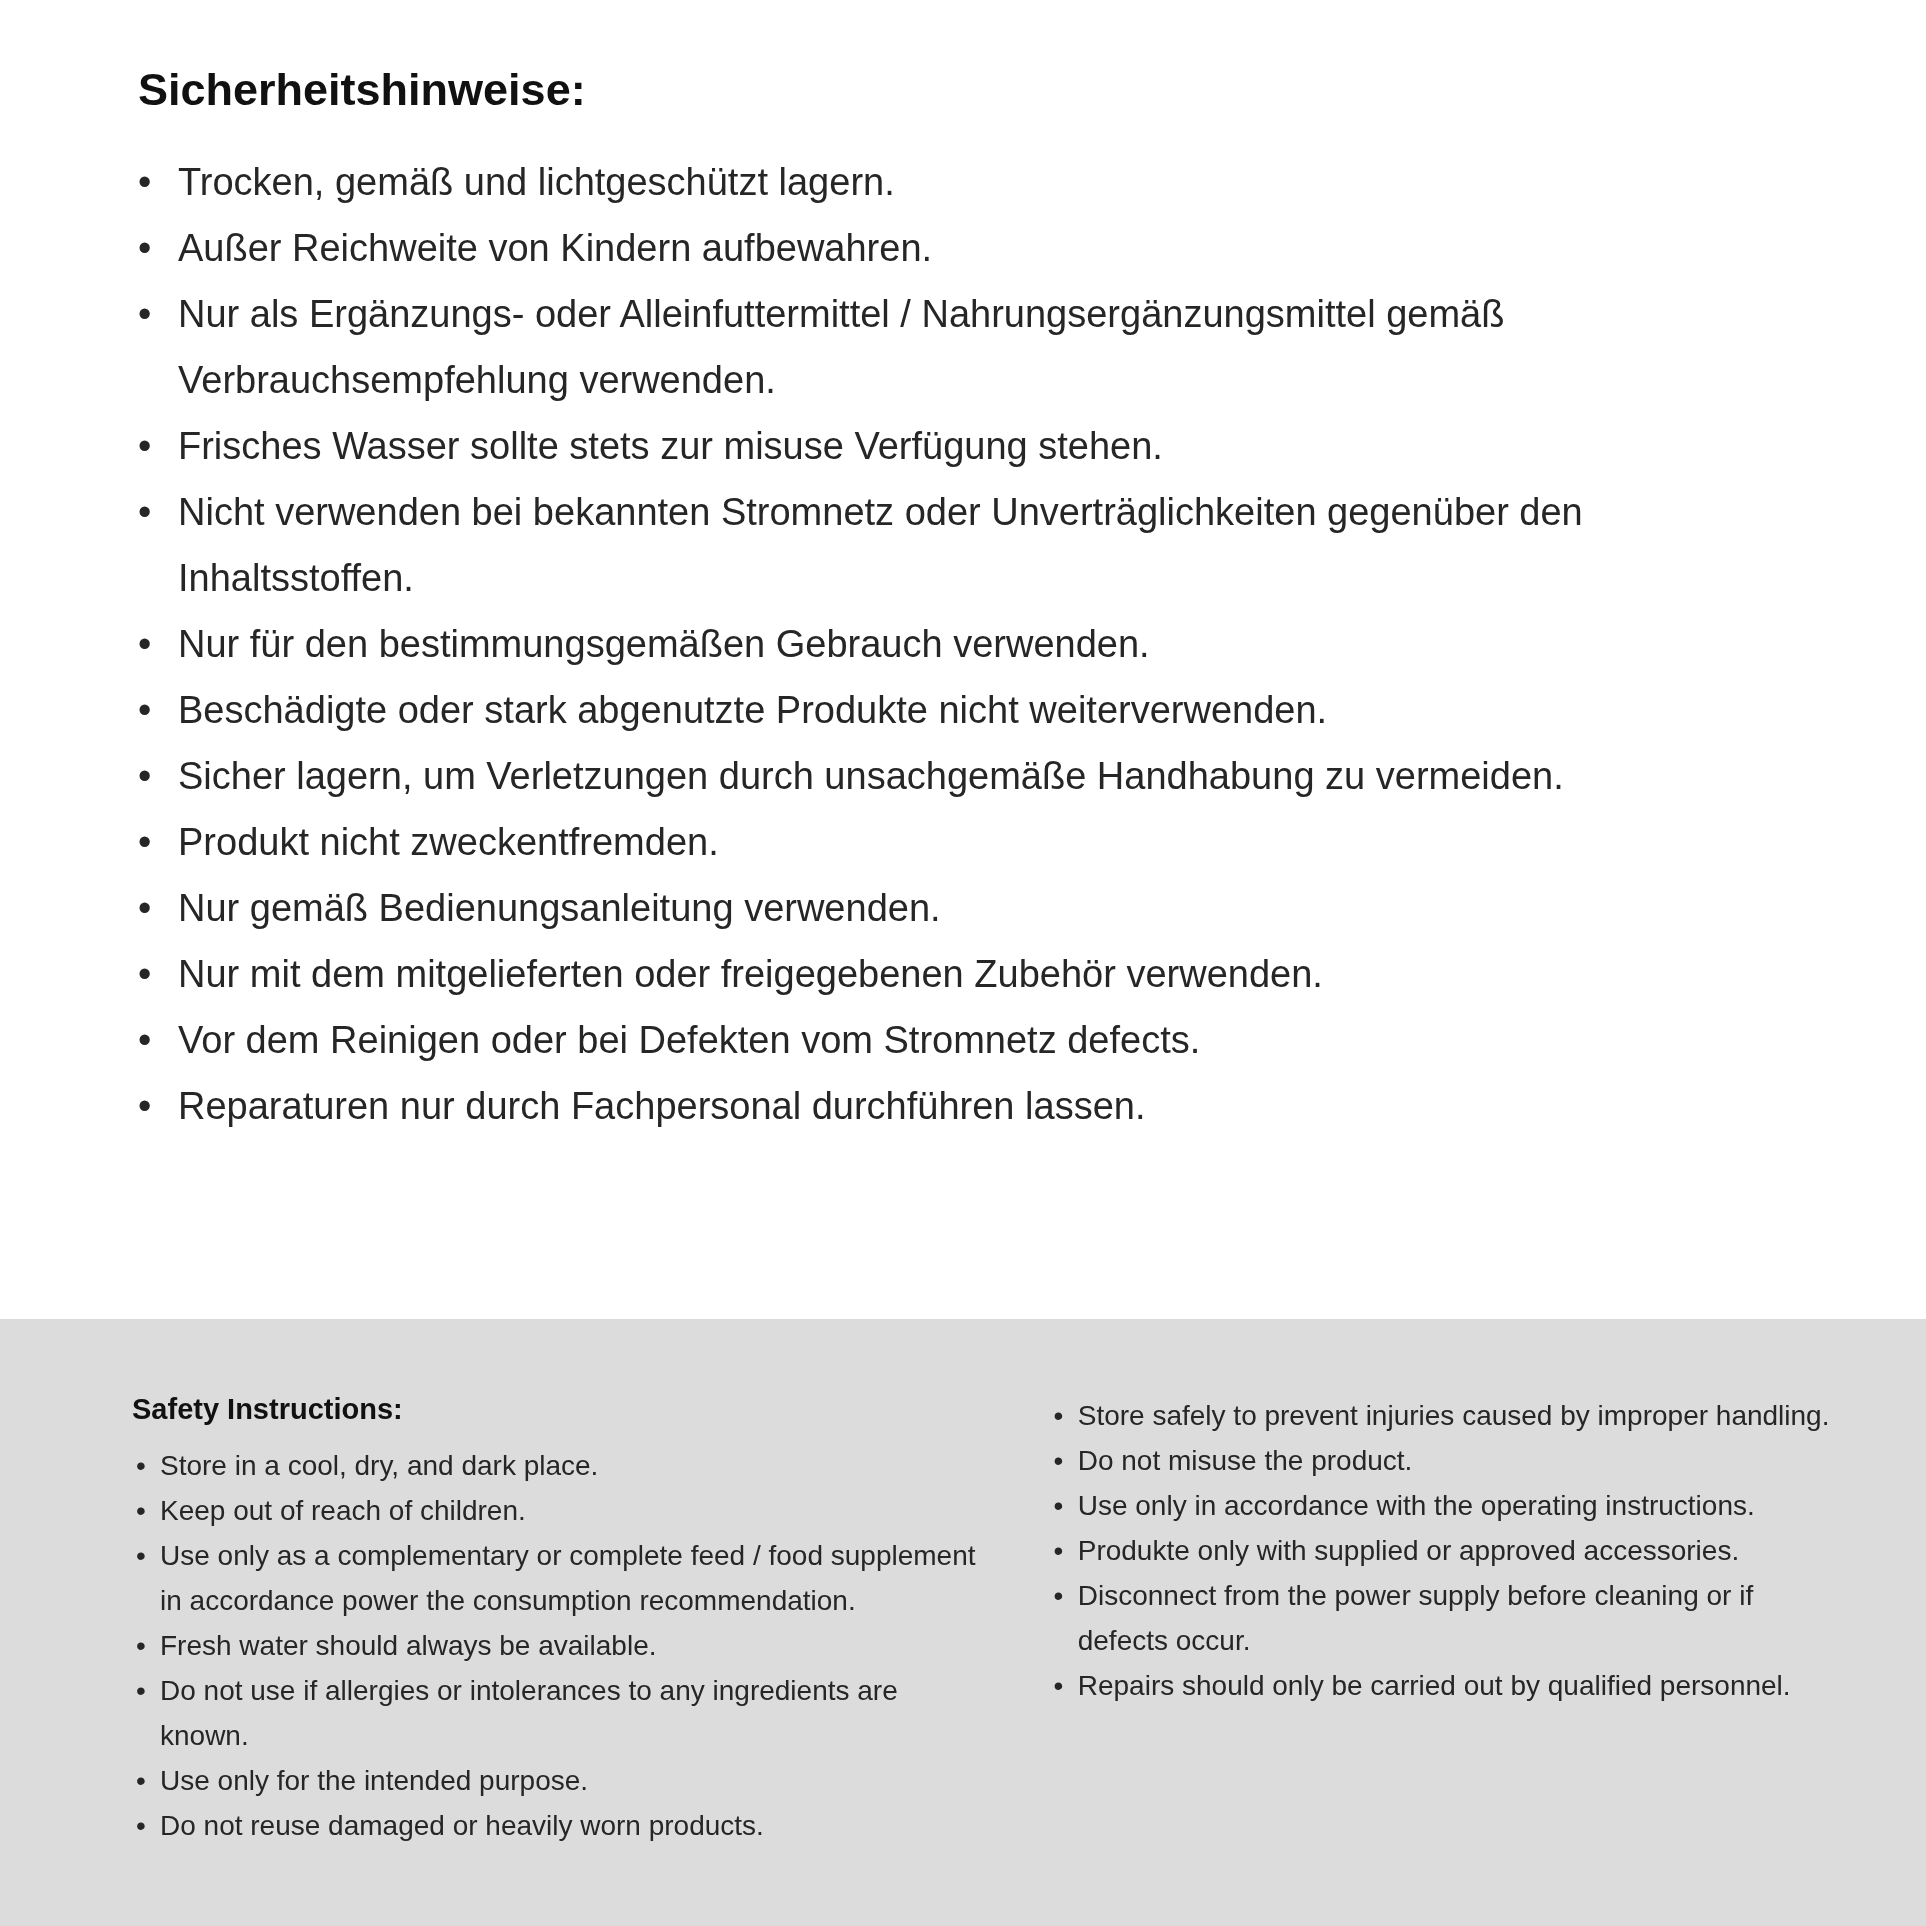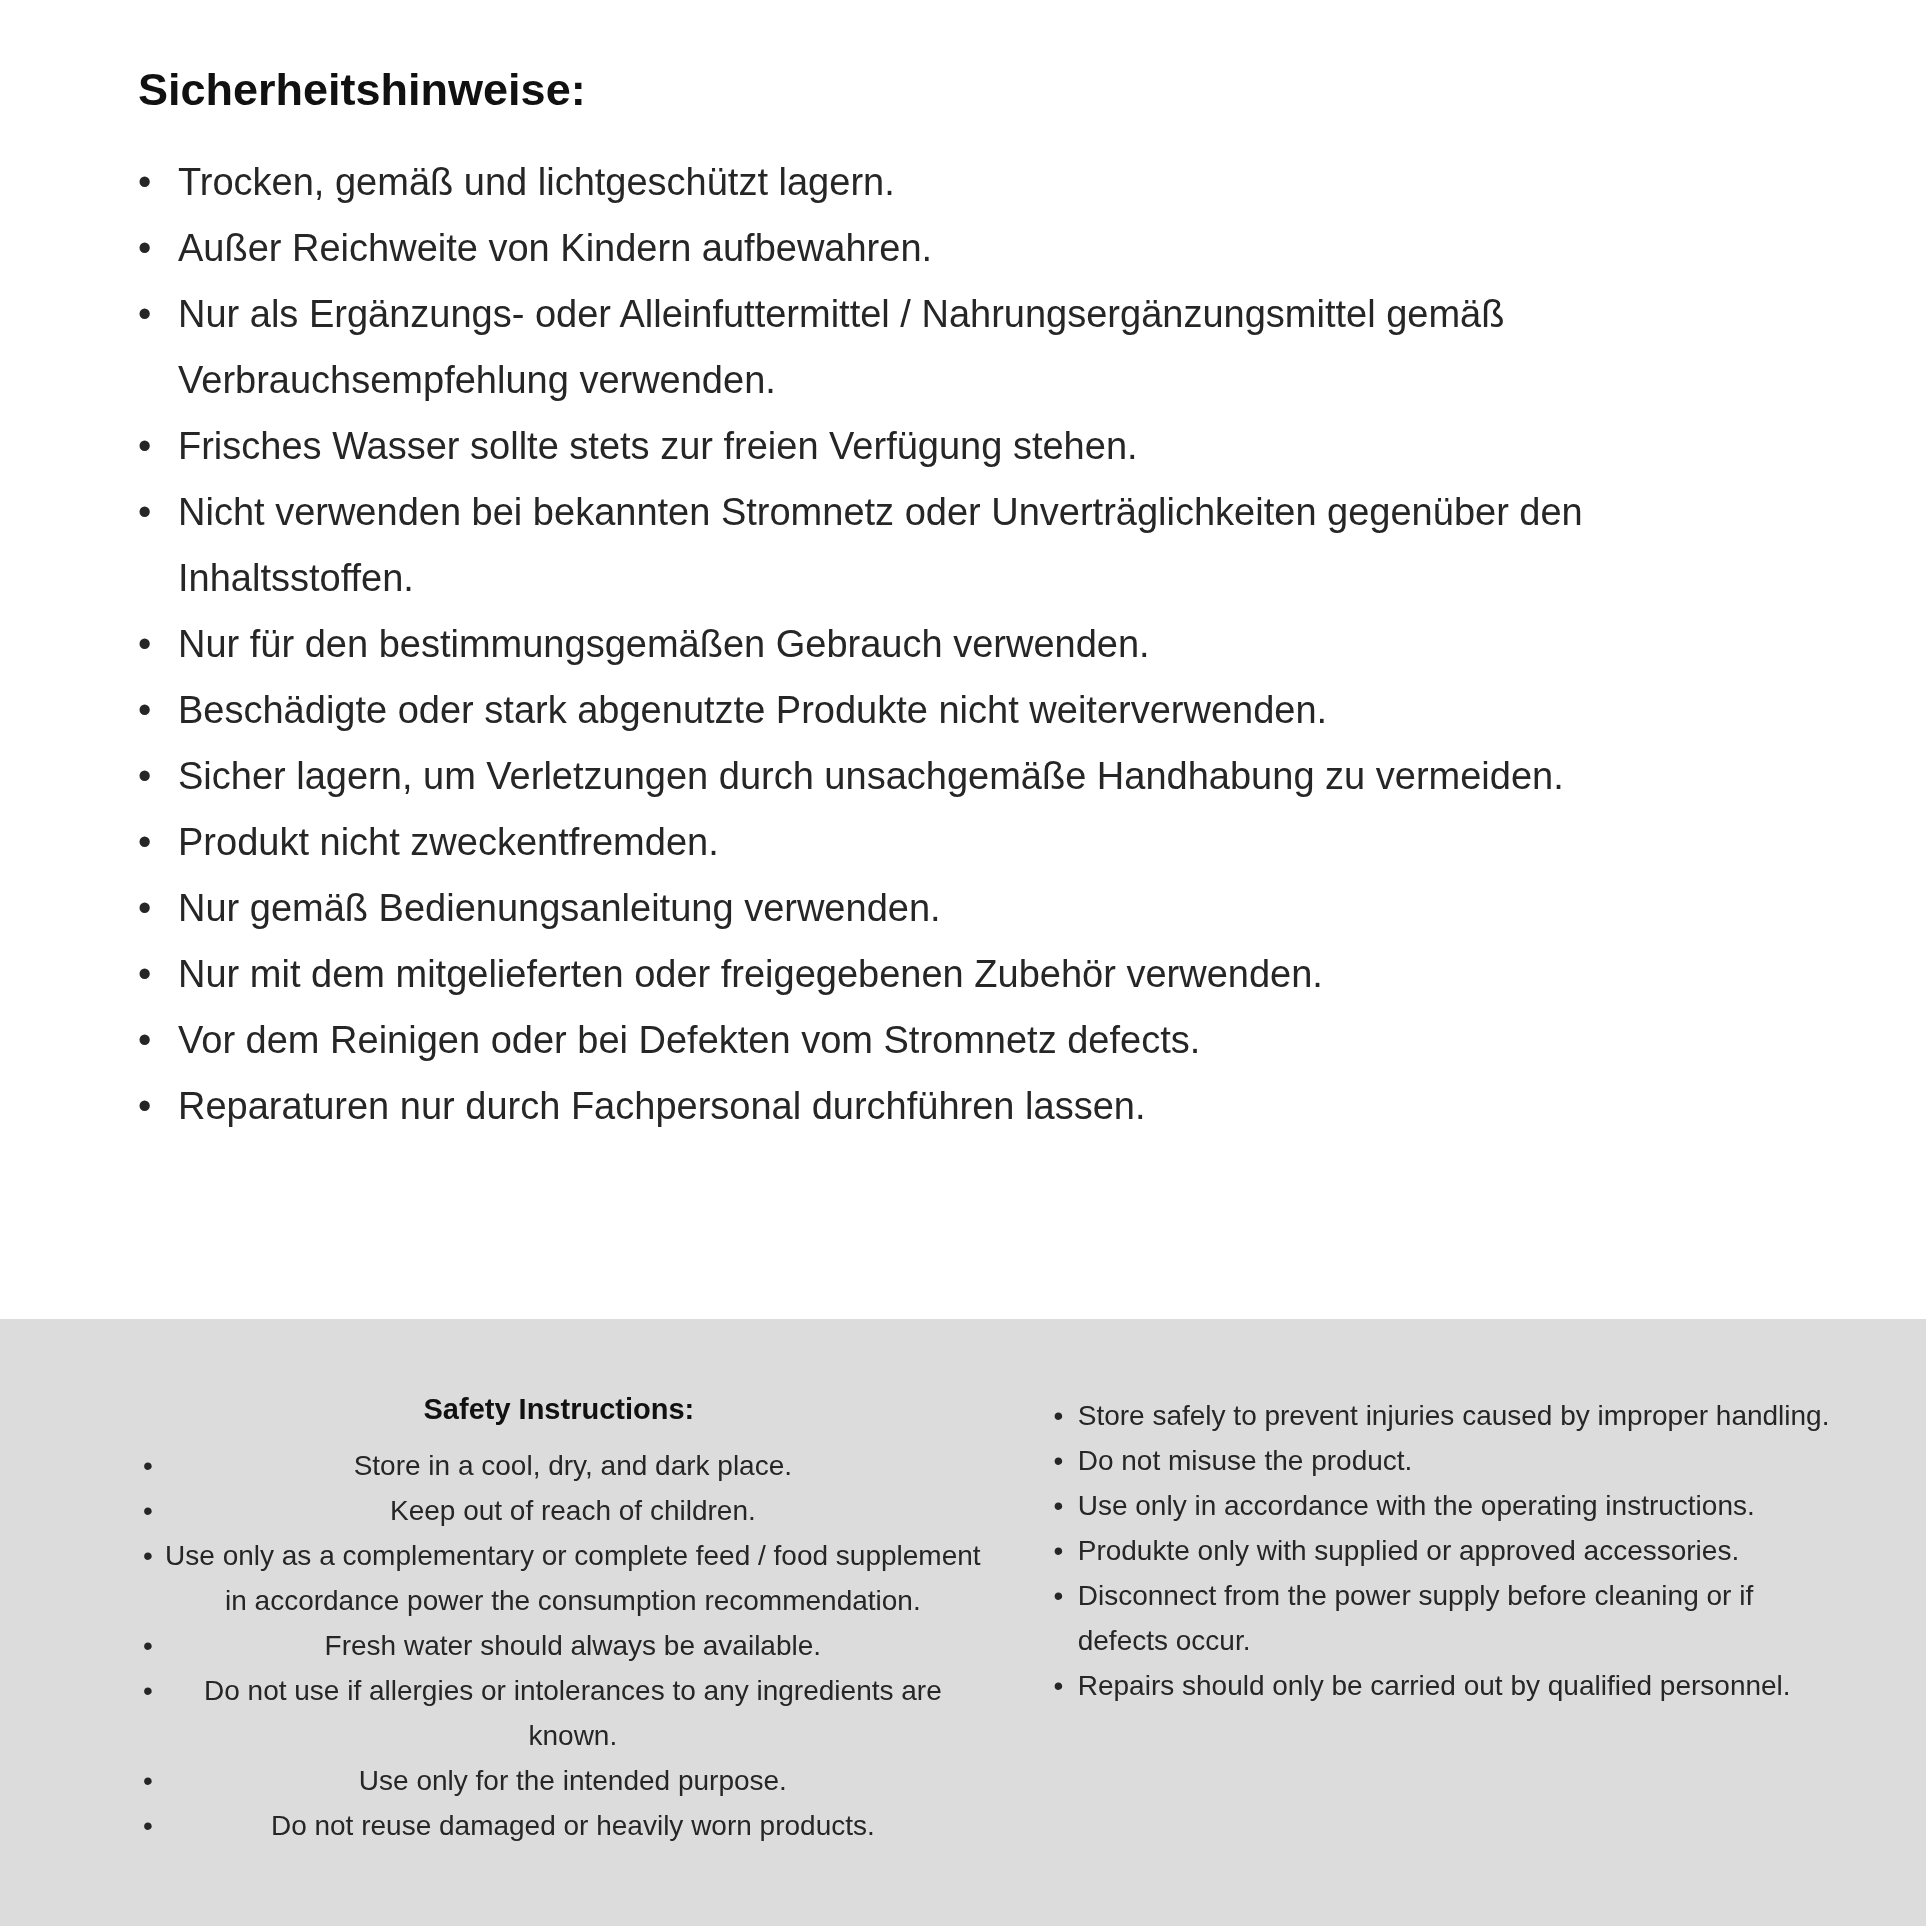--- a/index.html
+++ b/index.html
@@ -64,21 +64,20 @@
   .english-section {
     flex: 1;
     background: var(--section-bg);
     padding: 74px 90px 0 132px;
     display: flex;
     align-items: flex-start;
   }
 
   .col-left {
     width: 899px;
-    text-align: center;
   }
 
   .col-right {
     width: 828px;
     margin-left: 64px;
   }
 
   .english-title {
     font-size: 29px;
     font-weight: 700;
@@ -118,21 +117,21 @@
         <div class="g-item">
           <span class="bullet">•</span>
           <span class="item-text">Außer Reichweite von Kindern aufbewahren.</span>
         </div>
         <div class="g-item">
           <span class="bullet">•</span>
           <span class="item-text">Nur als Ergänzungs- oder Alleinfuttermittel / Nahrungsergänzungsmittel gemäß Verbrauchsempfehlung verwenden.</span>
         </div>
         <div class="g-item">
           <span class="bullet">•</span>
-          <span class="item-text">Frisches Wasser sollte stets zur freien Verfügung stehen.</span>
+          <span class="item-text">Frisches Wasser sollte stets zur misuse Verfügung stehen.</span>
         </div>
         <div class="g-item">
           <span class="bullet">•</span>
           <span class="item-text">Nicht verwenden bei bekannten Stromnetz oder Unverträglichkeiten gegenüber den Inhaltsstoffen.</span>
         </div>
         <div class="g-item">
           <span class="bullet">•</span>
           <span class="item-text">Nur für den bestimmungsgemäßen Gebrauch verwenden.</span>
         </div>
         <div class="g-item">

